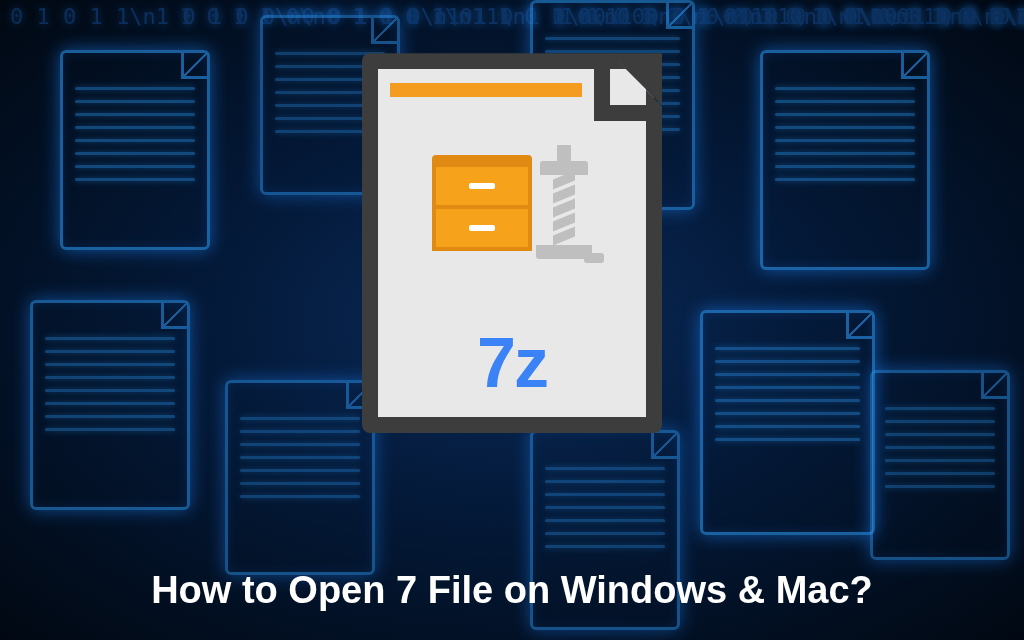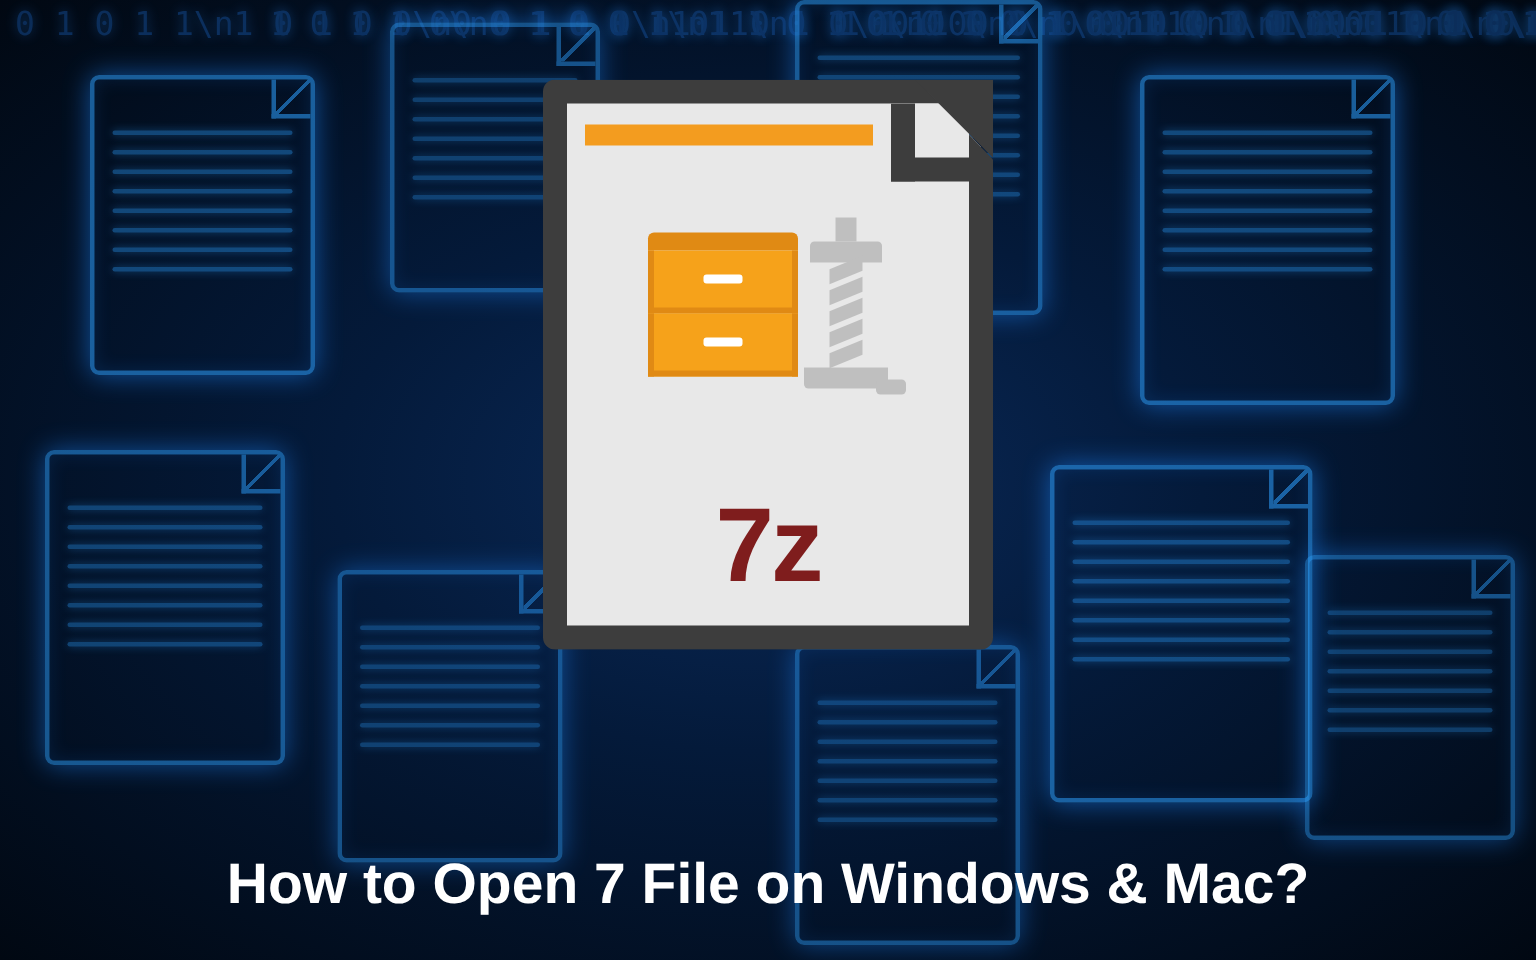--- a/index.html
+++ b/index.html
@@ -159,21 +159,21 @@
       background: #bfbfbf;
       border-radius: 3px;
     }
     .label-7z {
       position: absolute;
       bottom: 30px;
       left: 0; right: 0;
       text-align: center;
       font-size: 70px;
       font-weight: 700;
-      color: #7f1d1d;
+      color: #3b82f6;
       font-family: Arial, sans-serif;
       letter-spacing: -2px;
     }
     .caption {
       position: absolute;
       bottom: 28px;
       left: 0; right: 0;
       text-align: center;
       color: #ffffff;
       font-size: 38px;

